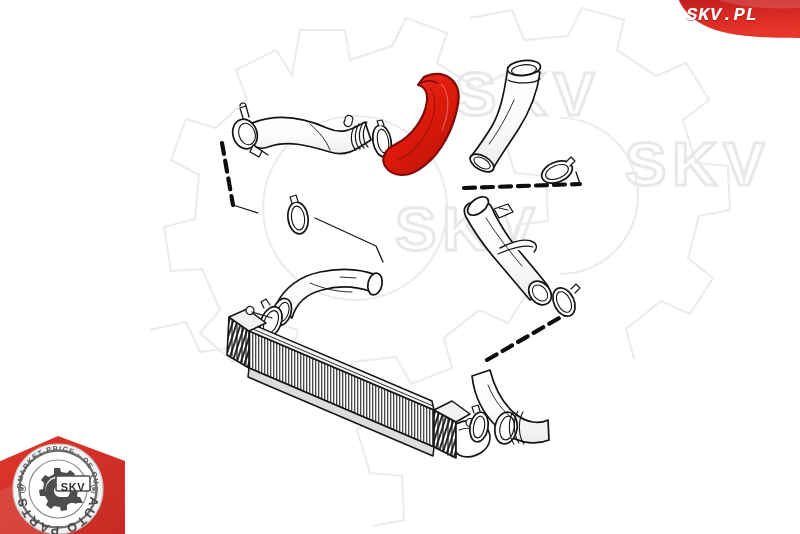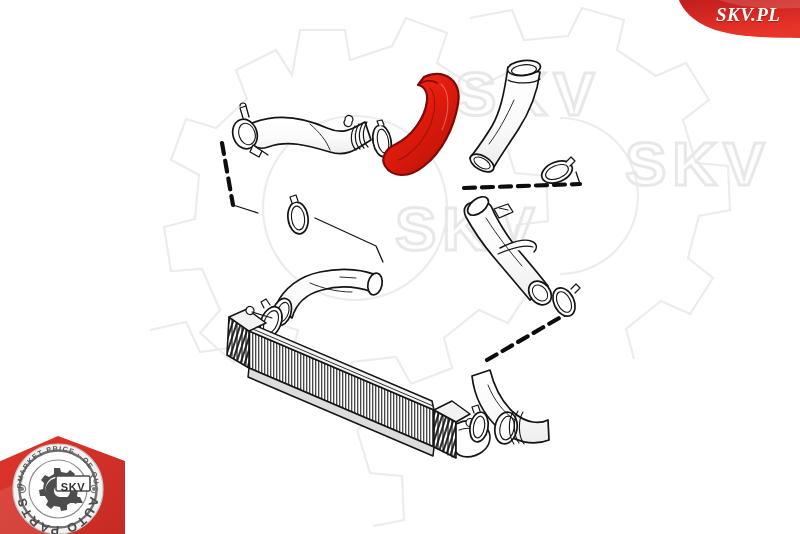--- a/index.html
+++ b/index.html
@@ -2,22 +2,22 @@
 <html><head>
 <meta charset="utf-8">
 <title>SKV Parts Diagram</title>
 <style>
   html,body{margin:0;padding:0;background:#ffffff;}
   body{width:800px;height:534px;position:relative;overflow:hidden;
        font-family:"Liberation Sans",sans-serif;}
   .stage{position:absolute;inset:0;width:800px;height:534px;background:#ffffff;}
   .layer{position:absolute;inset:0;width:800px;height:534px;}
   .banner-text{
-    position:absolute;left:716px;top:4px;
-    font-family:Liberation Serif, serif;
+    position:absolute;left:686px;top:4px;
+    font-family:Liberation Mono, monospace;
     font-size:19px;font-weight:bold;font-style:italic;
     color:#ffffff;letter-spacing:0.5px;
     text-shadow:0 1px 1px rgba(120,0,0,0.45);
     white-space:nowrap;pointer-events:none;
   }
   .seal-top,.seal-bottom,.seal-skv{pointer-events:none;}
 </style>
 </head>
 <body>
 

